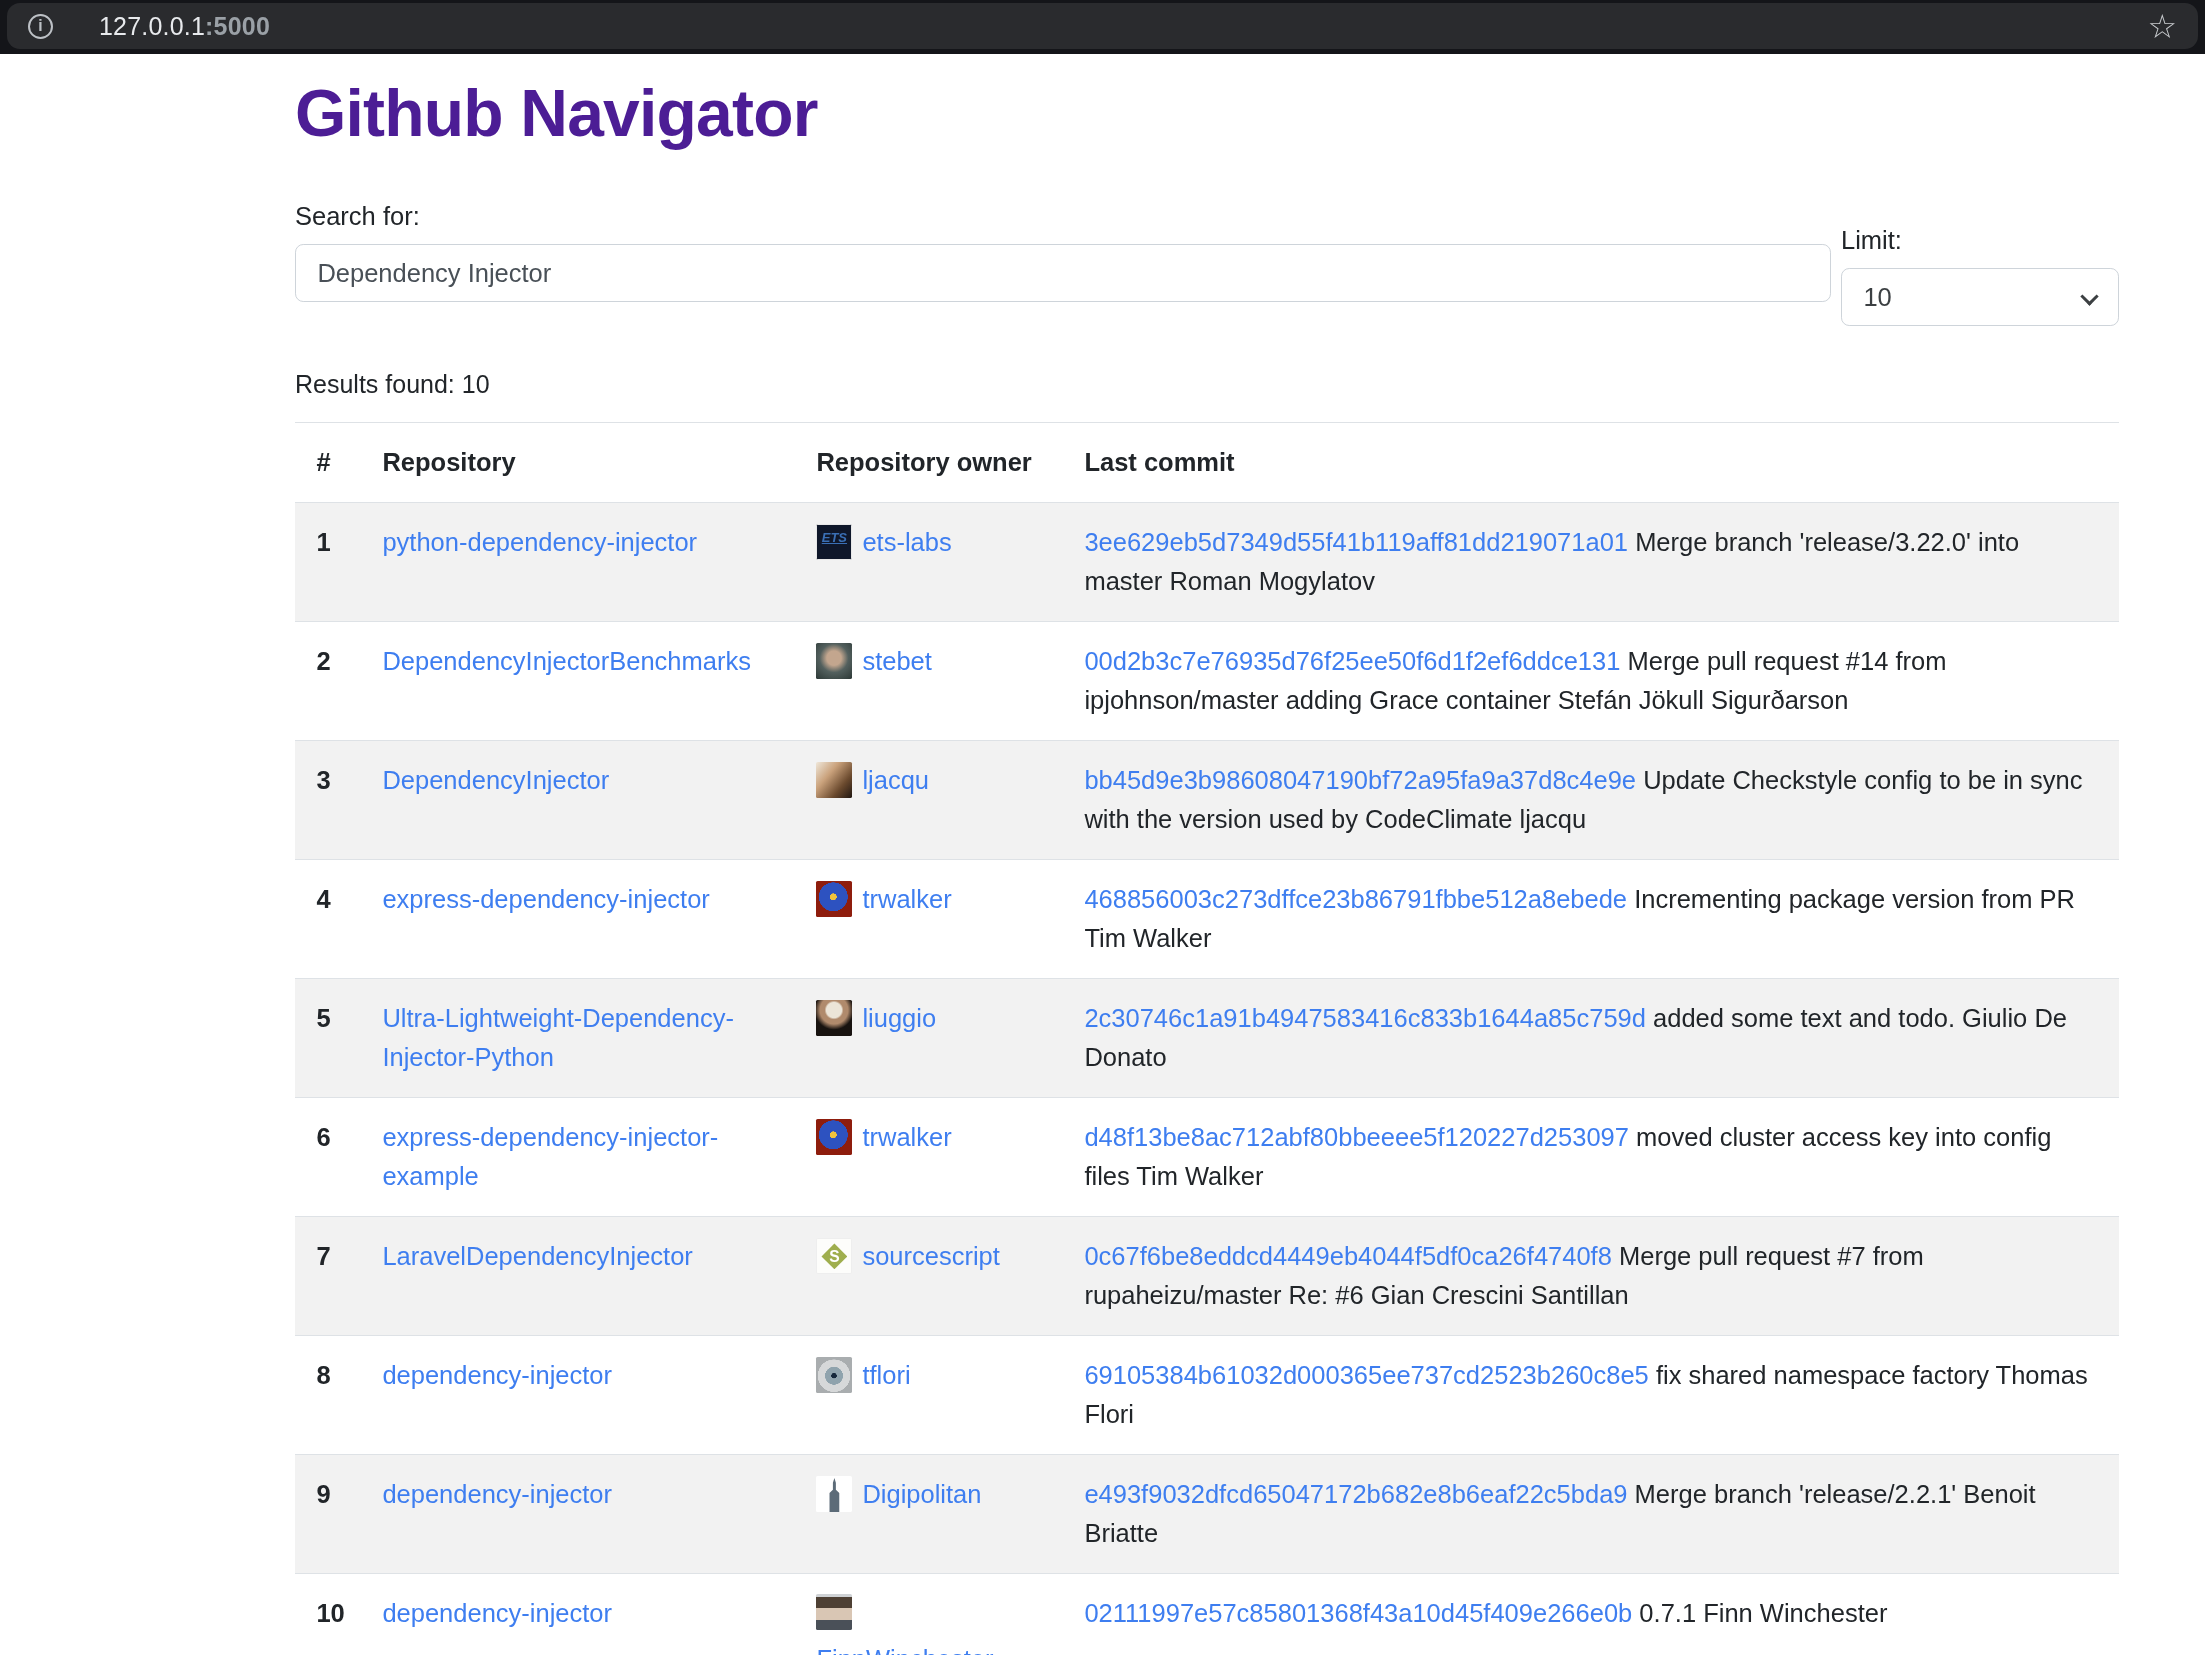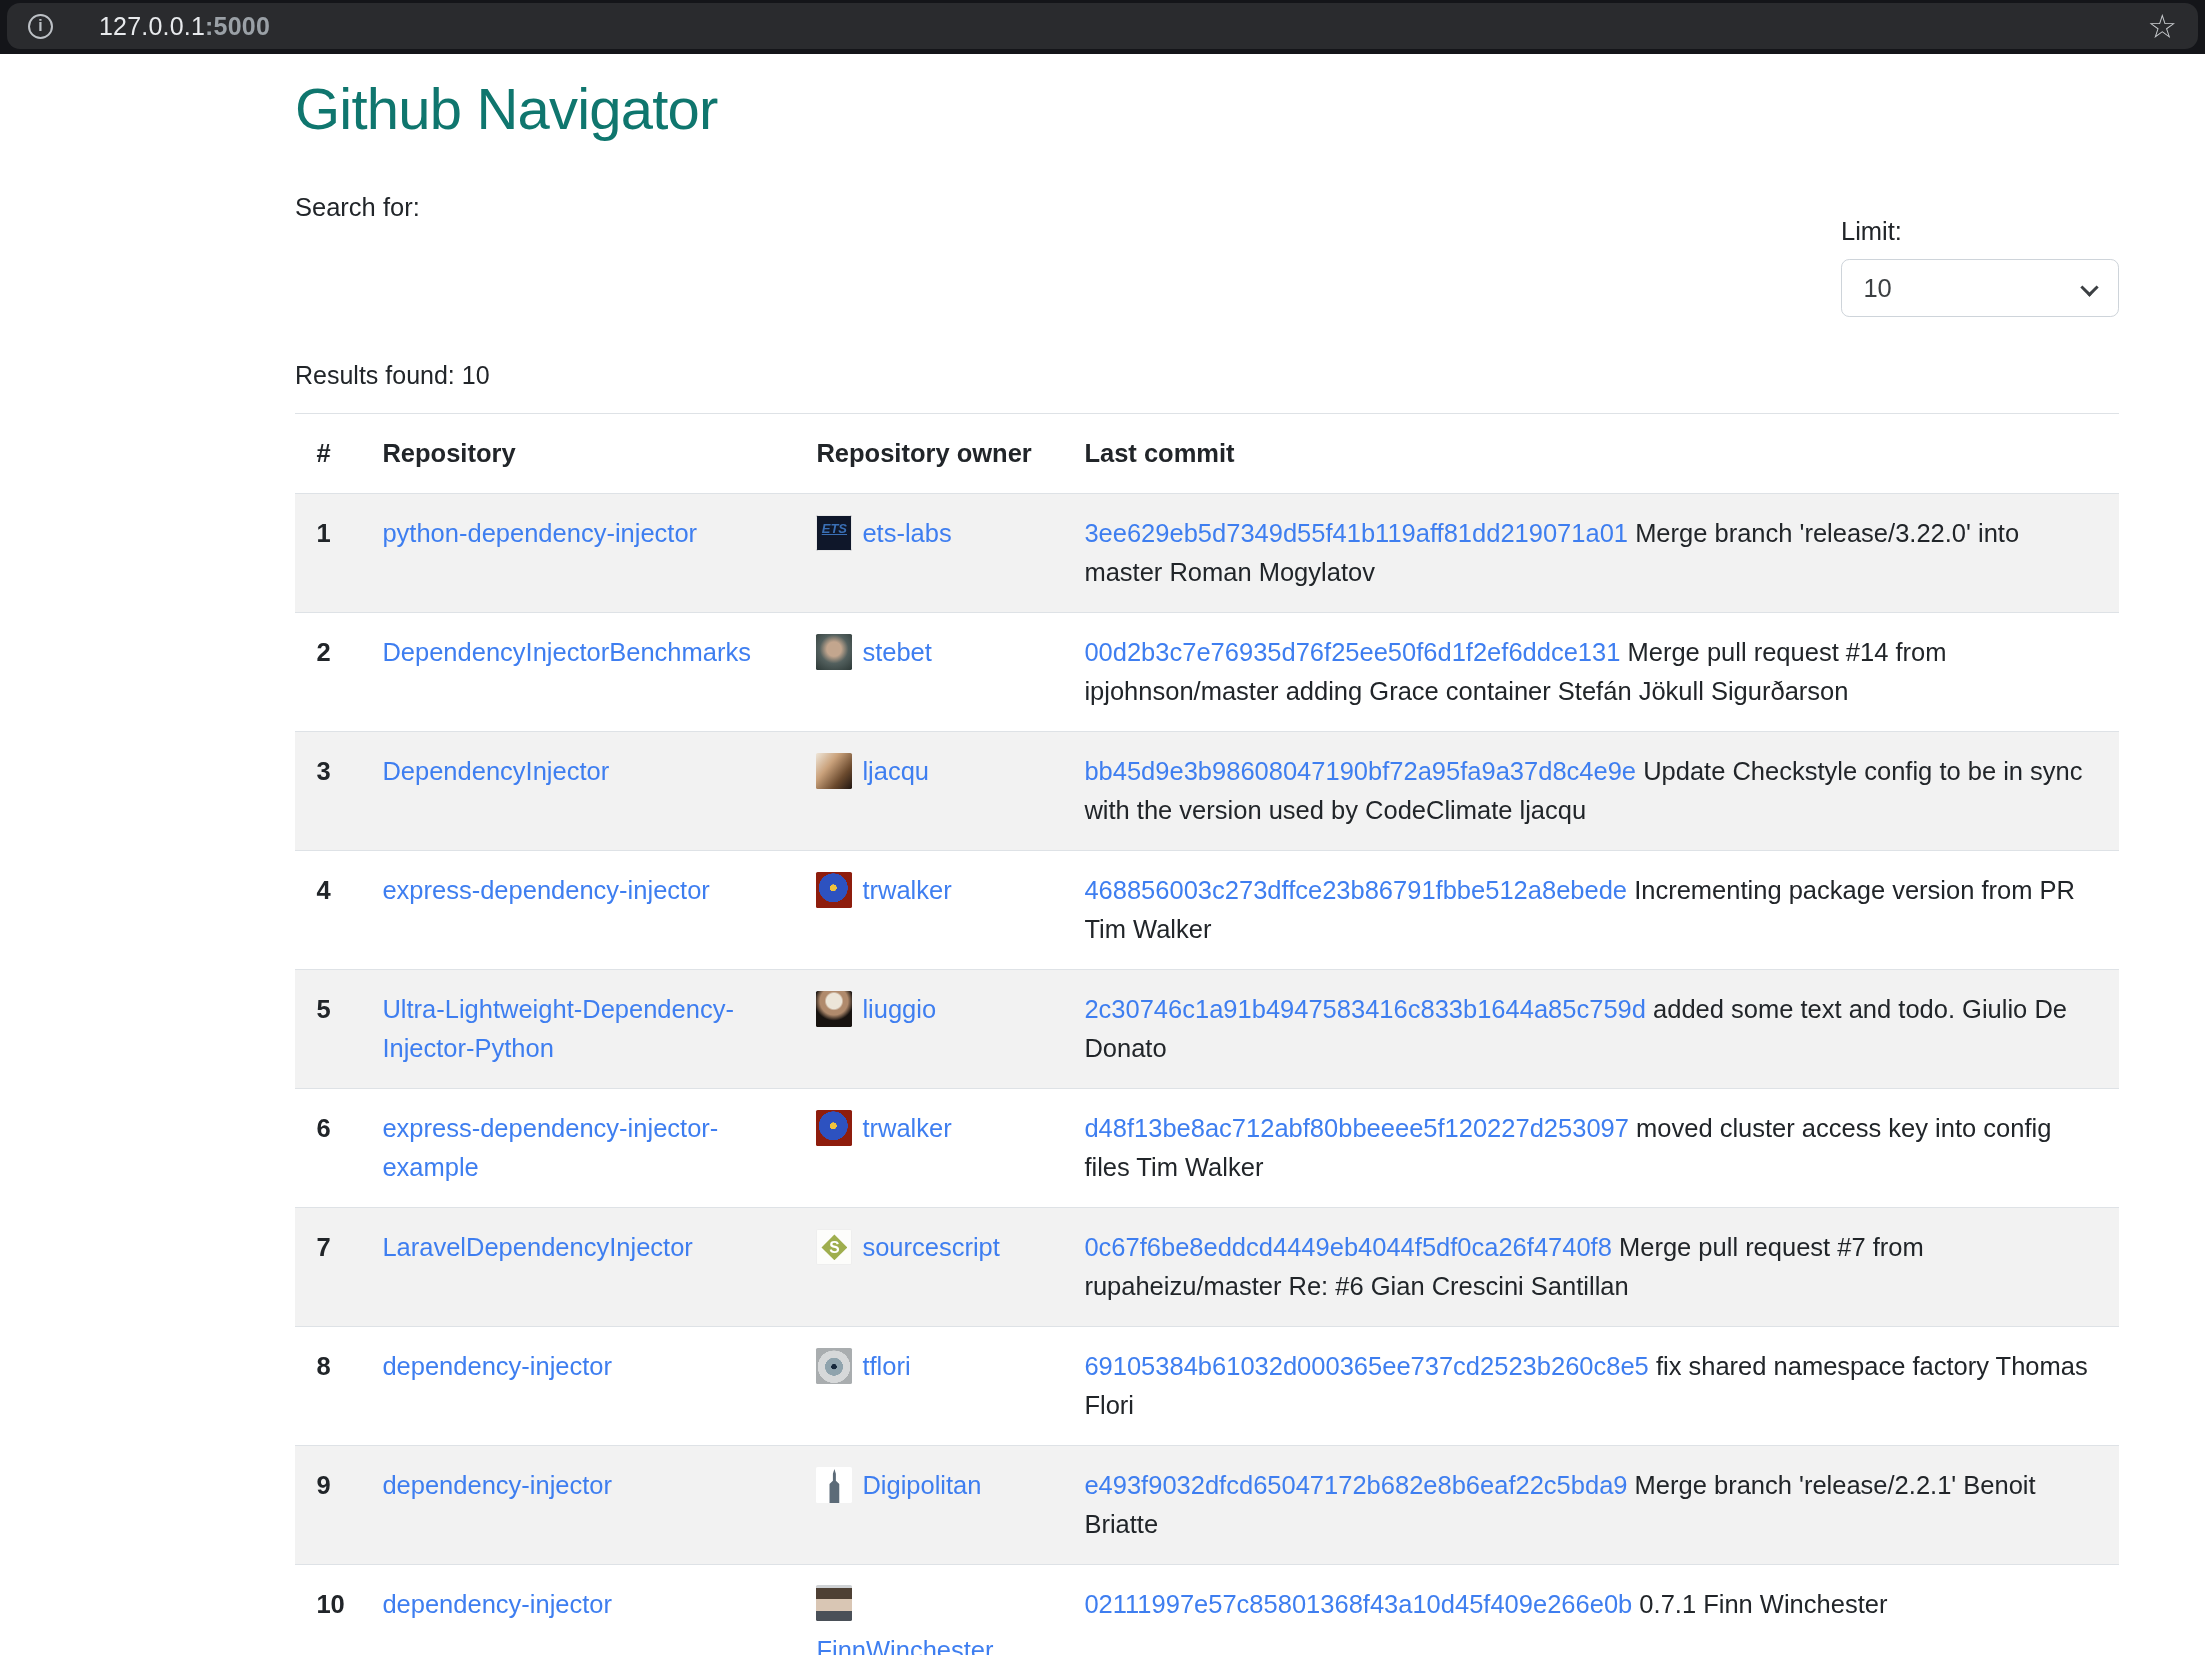--- a/index.html
+++ b/index.html
@@ -24,22 +24,22 @@
     font-weight: 600; margin-right: 18px; flex: 0 0 auto;
   }
   .url-text { font-size: 25px; letter-spacing: 0.2px; }
   .url-host { color: #e8eaed; margin-left: 28px; }
   .url-port { color: #9aa0a6; font-weight: bold; }
   .star { margin-left: auto; font-size: 33px; color: #c9cccf; line-height: 1; }
 
   
   .container { margin: 0 86px 0 295px; }
   h1.page-title {
-    margin: 21.4px 0 0; font-size: 58px; font-weight: 400;
-    letter-spacing: -0.8px; color: #0f766e;
+    margin: 21.4px 0 0; font-size: 66px; font-weight: 700;
+    letter-spacing: -0.8px; color: #4c1d95;
   }
 
   .form-row { display: flex; gap: 10px; margin-top: 51px; }
   .search-group { flex: 1 1 auto; }
   .limit-group { flex: 0 0 278px; position: relative; margin-top: 24px; }
   .field-label { display: block; font-size: 25.5px; margin-bottom: 13px; color: #212529; }
 
   .search-input {
     width: 100%; height: 58px; border: 1.6px solid #ced4da; border-radius: 8.2px;
     padding: 0 21.4px; font-size: 25.5px; color: #495057; outline: none;
@@ -134,20 +134,21 @@
     <span class="star">☆</span>
   </div>
 </div>
 
 <div class="container">
   <h1 class="page-title">Github Navigator</h1>
 
   <div class="form-row">
     <div class="search-group">
       <label class="field-label">Search for:</label>
+      <input class="search-input" type="text" value="Dependency Injector" style="">
     </div>
     <div class="limit-group">
       <label class="field-label">Limit:</label>
       <select class="limit-select">
         <option>10</option>
       </select>
       <span class="select-chevron"></span>
     </div>
   </div>
 

